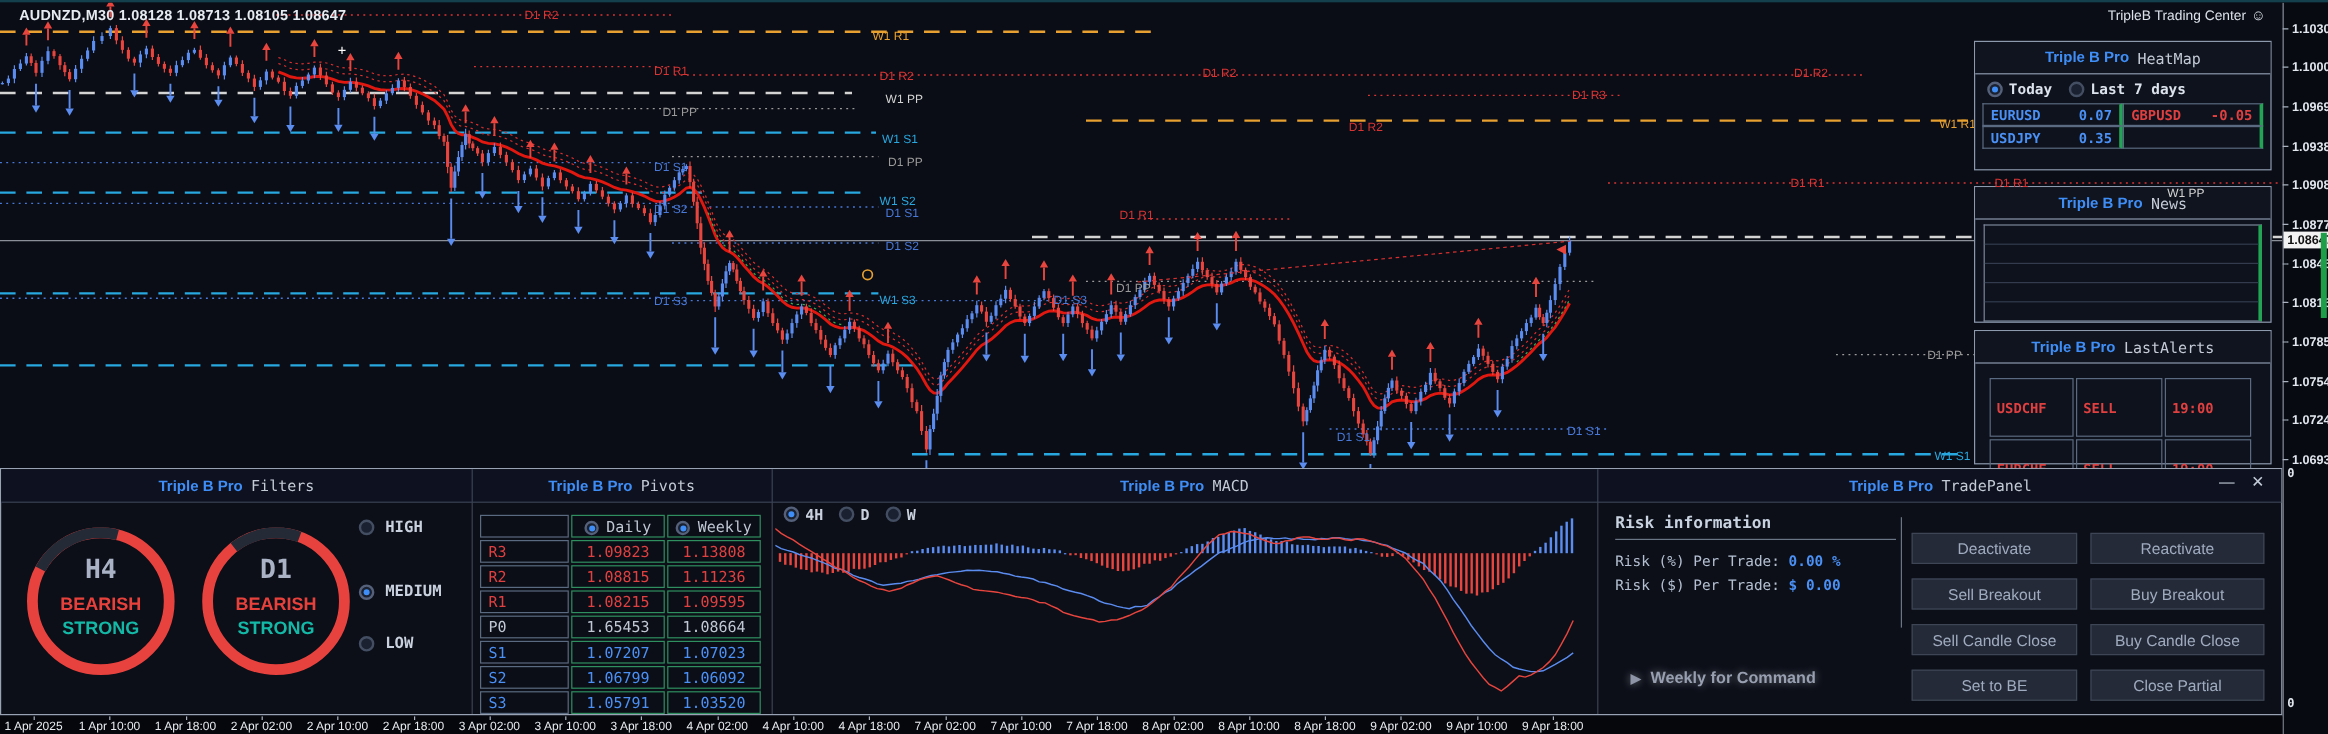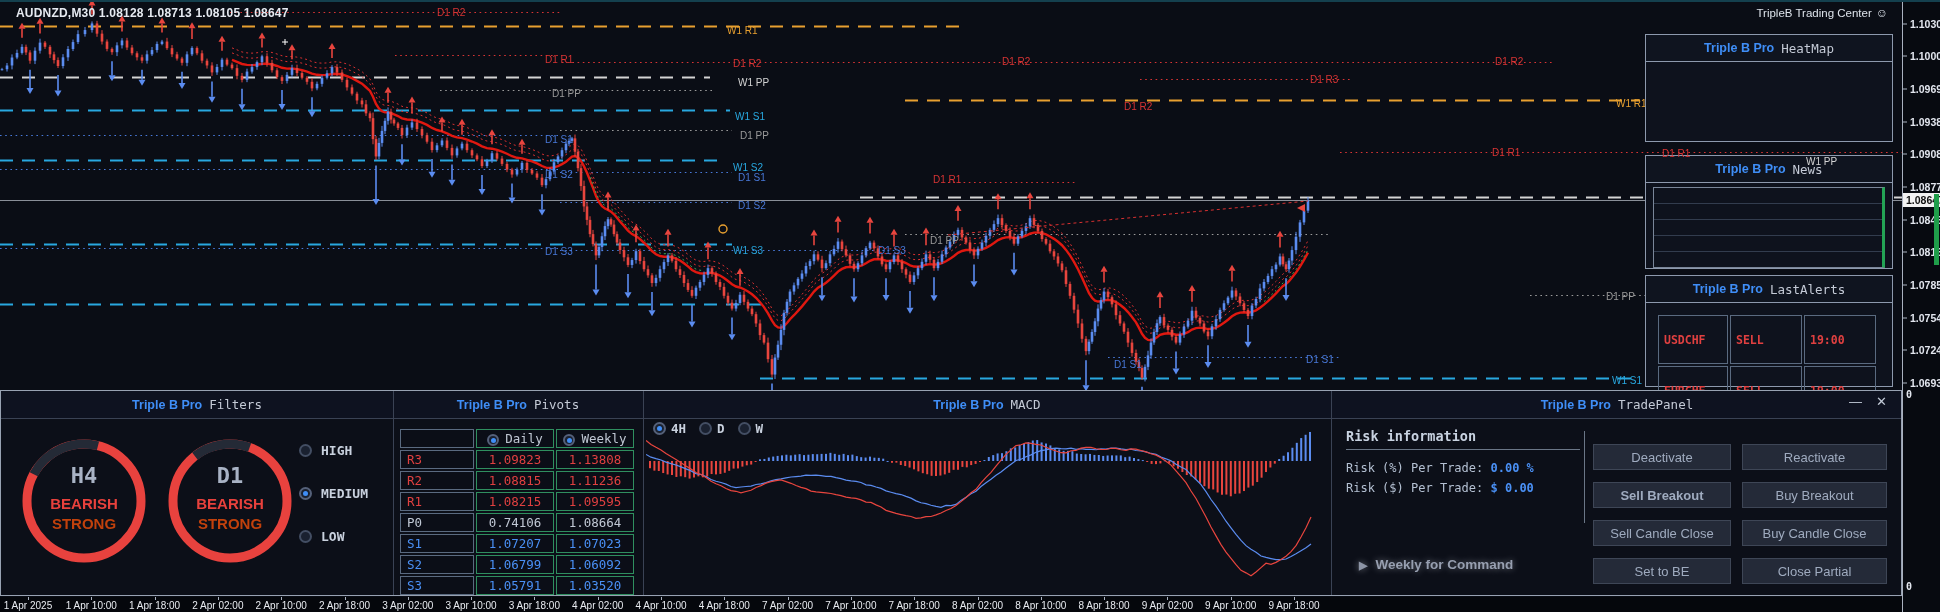--- a/index.html
+++ b/index.html
@@ -36,21 +36,21 @@
   #strip{left:0;top:388px;width:1902px;height:206px;background:#0c0f18;border:1px solid #98a2b2;box-sizing:border-box;}
   #strip-header{position:absolute;left:0;top:0;width:100%;height:27px;border-bottom:1px solid #3a4254;background:#0e1220;}
   .strip-title{position:absolute;top:0;height:27px;display:flex;align-items:center;justify-content:center;gap:7px;}
   .vdiv{position:absolute;top:0;width:1px;height:100%;background:#3a4254;}
   #winbtns{position:absolute;top:3px;right:14px;color:#c3cbd8;font-size:13px;display:flex;gap:14px;}
   #winbtns span{cursor:default;}
   
   .gauge{position:absolute;width:136px;height:136px;}
   .gauge .glabel{position:absolute;width:100%;text-align:center;top:30px;color:#a9b3c5;font-size:22px;font-weight:700;font-family:"DejaVu Sans Mono",monospace;}
   .gauge .gstate{position:absolute;width:100%;text-align:center;top:62px;color:#e8413c;font-size:15px;font-weight:700;}
-  .gauge .gstrength{position:absolute;width:100%;text-align:center;top:82px;color:#c2410c;font-size:15px;font-weight:700;}
+  .gauge .gstrength{position:absolute;width:100%;text-align:center;top:82px;color:#14b8a6;font-size:15px;font-weight:700;}
   .fradio-row{position:absolute;display:flex;align-items:center;gap:9px;}
   
   #pv-table{position:absolute;left:397px;top:36px;border-collapse:separate;border-spacing:2px;font-family:"DejaVu Sans Mono",monospace;font-size:12.5px;}
   #pv-table td{border:1px solid #5a6a80;height:17px;padding:0 6px;background:#0b0e17;}
   #pv-table td.val{border-color:#2f8f5f;text-align:center;min-width:64px;}
   #pv-table td.lv{min-width:60px;}
   #pv-table td.hd{border-color:#2f8f5f;text-align:center;color:#c0c8d4;}
   .res{color:#e04040;} .sup{color:#4a90f5;} .piv{color:#c0c8d4;}
   
   #risk-h{position:absolute;left:1345px;top:37px;color:#c8d2e0;font-size:13.5px;font-weight:700;font-family:"DejaVu Sans Mono",monospace;}
@@ -915,20 +915,45 @@
   <div class="abs" id="chart-info">AUDNZD,M30  1.08128 1.08713 1.08105 1.08647</div>
   <div class="abs" id="brand">
     <span>TripleB Trading Center</span><span class="smiley">☺</span>
   </div>
 
   <div class="abs spanel" id="p-heatmap" style="top:32px;height:108px;">
     <div class="ptitlebar">
       <span class="brandtxt">Triple B Pro</span>
       <span class="ptitle">HeatMap</span>
     </div>
+    <div id="hm-modes">
+        <span style="display: flex; align-items: center; gap: 5px; margin-right: 8px;">
+          <span class="radio sel"></span>
+          <span class="rlabel" style="color: rgb(221, 227, 236);">Today</span>
+        </span>
+        <span style="display: flex; align-items: center; gap: 5px; margin-right: 8px;">
+          <span class="radio"></span>
+          <span class="rlabel" style="color: rgb(221, 227, 236);">Last 7 days</span>
+        </span>
+      </div>
+    <div id="hm-grid">
+        <div class="hm-cell">
+          <span class="up">EURUSD</span>
+          <span class="up">0.07</span>
+        </div>
+        <div class="hm-cell">
+          <span class="down">GBPUSD</span>
+          <span class="down">-0.05</span>
+        </div>
+        <div class="hm-cell">
+          <span class="up">USDJPY</span>
+          <span class="up">0.35</span>
+        </div>
+        <div class="hm-cell empty"></div>
+      </div>
   </div>
 
   <div class="abs spanel" id="p-news" style="top:153px;height:114px;">
     <div class="ptitlebar">
       <span class="brandtxt">Triple B Pro</span>
       <span class="ptitle">News</span>
     </div>
     <div id="news-box">
         <div class="news-row"></div>
         <div class="news-row"></div>
@@ -1033,21 +1058,21 @@
         </div>
         <div class="gauge" style="left: 161px; top: 42px;">
           <svg width="136" height="136" viewBox="0 0 136 136">
             <circle cx="68" cy="68" r="57" fill="none" stroke="#e8423e" stroke-width="9"></circle>
             <circle cx="68" cy="68" r="57" fill="none" stroke="#242a36" stroke-width="9" stroke-dasharray="57.700585070932526 300.4409774383039" transform="rotate(-128 68 68)"></circle>
           </svg>
           <div class="glabel">D1</div>
           <div class="gstate">BEARISH</div>
           <div class="gstrength">STRONG</div>
         </div>
-        <div class="fradio-row" style="left: 298px; top: 52px;">
+        <div class="fradio-row" style="left: 298px; top: 41px;">
           <span class="radio"></span>
           <span class="rlabel" style="font-size: 13px;">HIGH</span>
         </div>
         <div class="fradio-row" style="left: 298px; top: 95px;">
           <span class="radio sel"></span>
           <span class="rlabel" style="font-size: 13px;">MEDIUM</span>
         </div>
         <div class="fradio-row" style="left: 298px; top: 138px;">
           <span class="radio"></span>
           <span class="rlabel" style="font-size: 13px;">LOW</span>
@@ -1071,21 +1096,21 @@
             <td class="val res">1.08815</td>
             <td class="val res">1.11236</td>
           </tr>
           <tr>
             <td class="lv res">R1</td>
             <td class="val res">1.08215</td>
             <td class="val res">1.09595</td>
           </tr>
           <tr>
             <td class="lv piv">P0</td>
-            <td class="val piv">0.74106</td>
+            <td class="val piv">1.65453</td>
             <td class="val piv">1.08664</td>
           </tr>
           <tr>
             <td class="lv sup">S1</td>
             <td class="val sup">1.07207</td>
             <td class="val sup">1.07023</td>
           </tr>
           <tr>
             <td class="lv sup">S2</td>
             <td class="val sup">1.06799</td>
@@ -1275,21 +1300,21 @@
         <div class="risk-line" style="top: 70px;"><span>Risk (%) Per Trade: </span><b>0.00 %</b></div>
         <div class="risk-line" style="top: 90px;"><span>Risk ($) Per Trade: </span><b>$ 0.00</b></div>
       </div>
     <div id="risk-div"></div>
     <div id="waiting">
       <span class="arr">▶</span><span>Weekly for Command</span>
     </div>
     <div id="trade-buttons">
         <div class="tbtn" style="left: 1592px; top: 53px; width: 138px; height: 26px;">Deactivate</div>
         <div class="tbtn" style="left: 1741px; top: 53px; width: 145px; height: 26px;">Reactivate</div>
-        <div class="tbtn" style="left: 1592px; top: 91px; width: 138px; height: 26px; font-weight: bold;">Sell Breakout</div>
+        <div class="tbtn" style="left: 1592px; top: 91px; width: 138px; height: 26px;">Sell Breakout</div>
         <div class="tbtn" style="left: 1741px; top: 91px; width: 145px; height: 26px;">Buy Breakout</div>
         <div class="tbtn" style="left: 1592px; top: 129px; width: 138px; height: 26px;">Sell Candle Close</div>
         <div class="tbtn" style="left: 1741px; top: 129px; width: 145px; height: 26px;">Buy Candle Close</div>
         <div class="tbtn" style="left: 1592px; top: 167px; width: 138px; height: 26px;">Set to BE</div>
         <div class="tbtn" style="left: 1741px; top: 167px; width: 145px; height: 26px;">Close Partial</div>
       </div>
   </div>
 
   <div class="abs" id="timeaxis">
       <div class="t-label" style="left: 28px;">1 Apr 2025</div>

